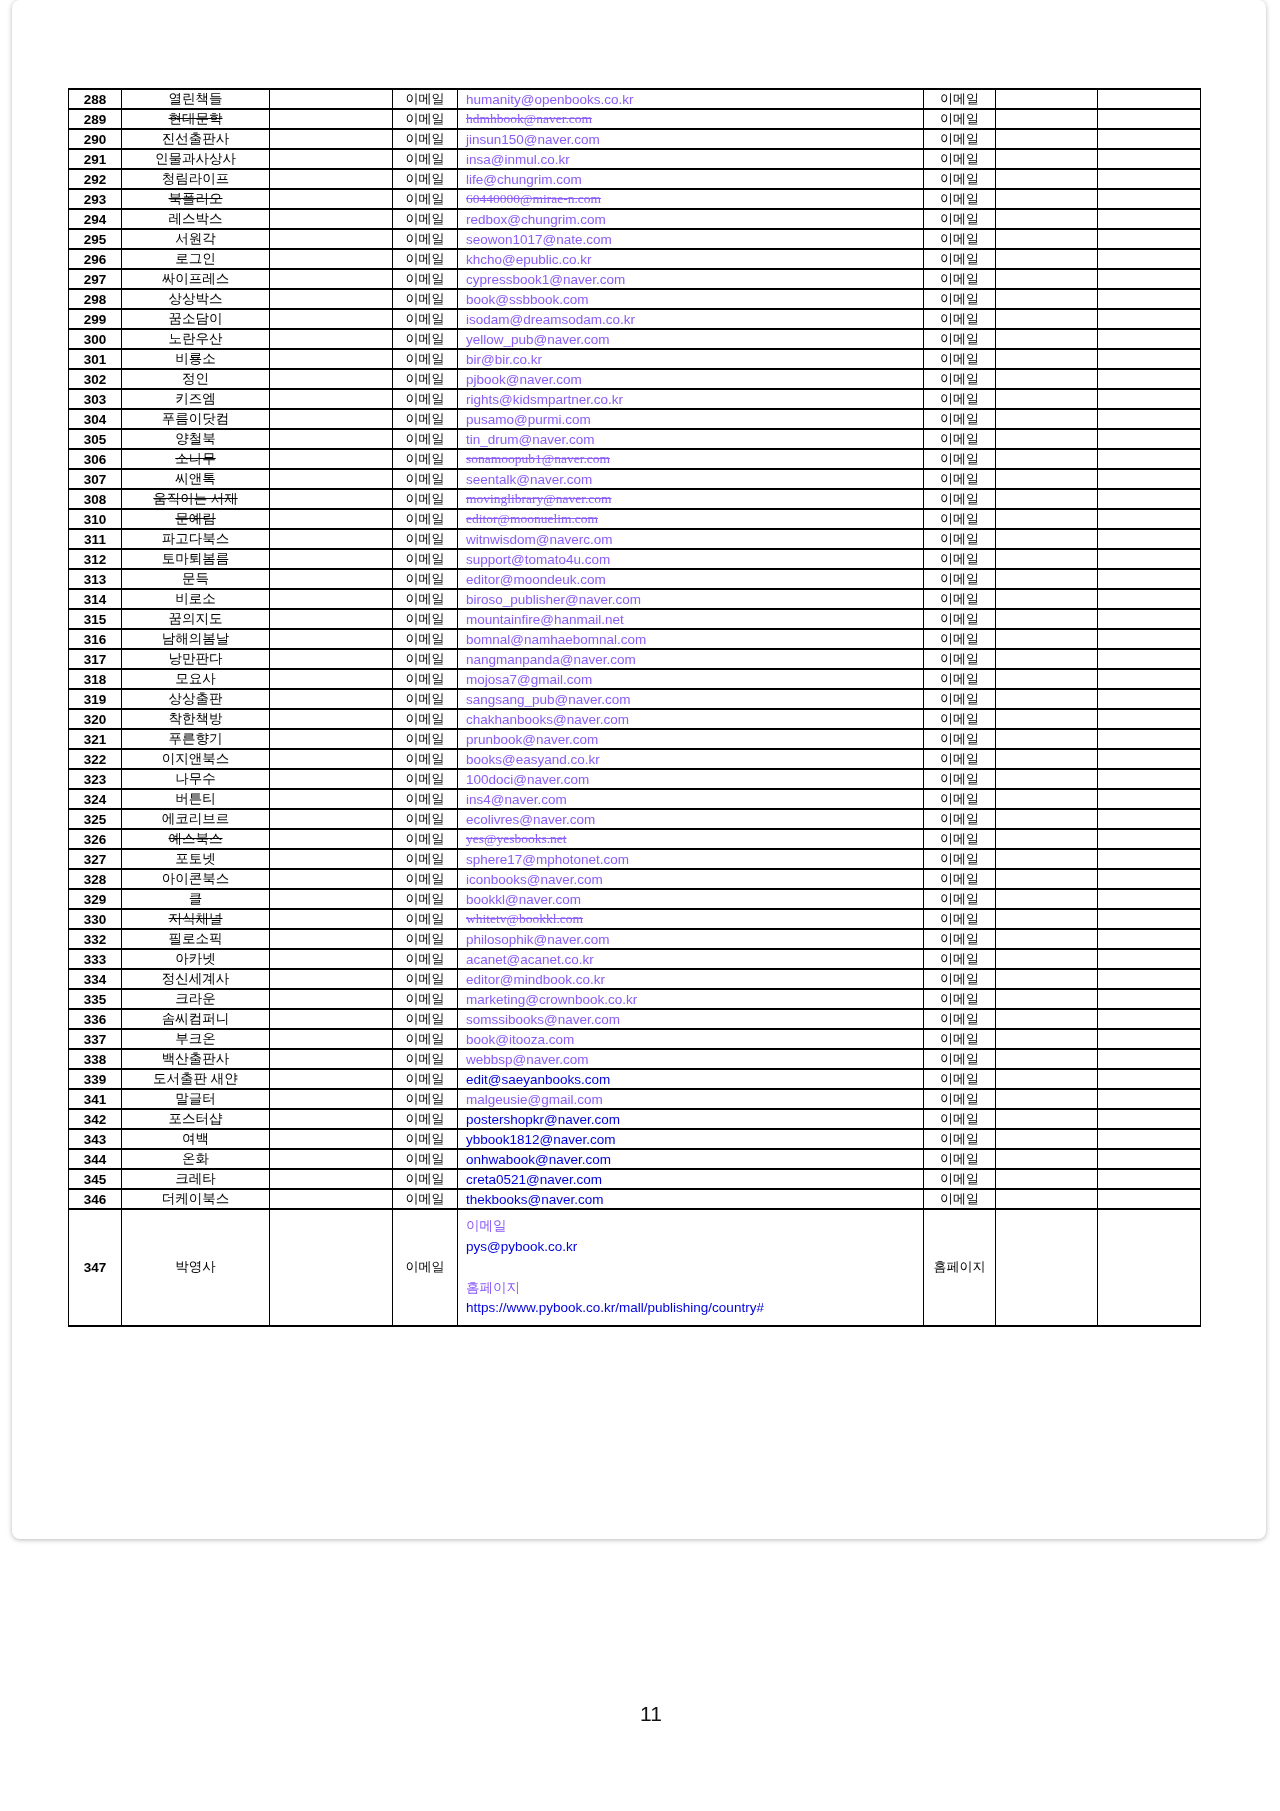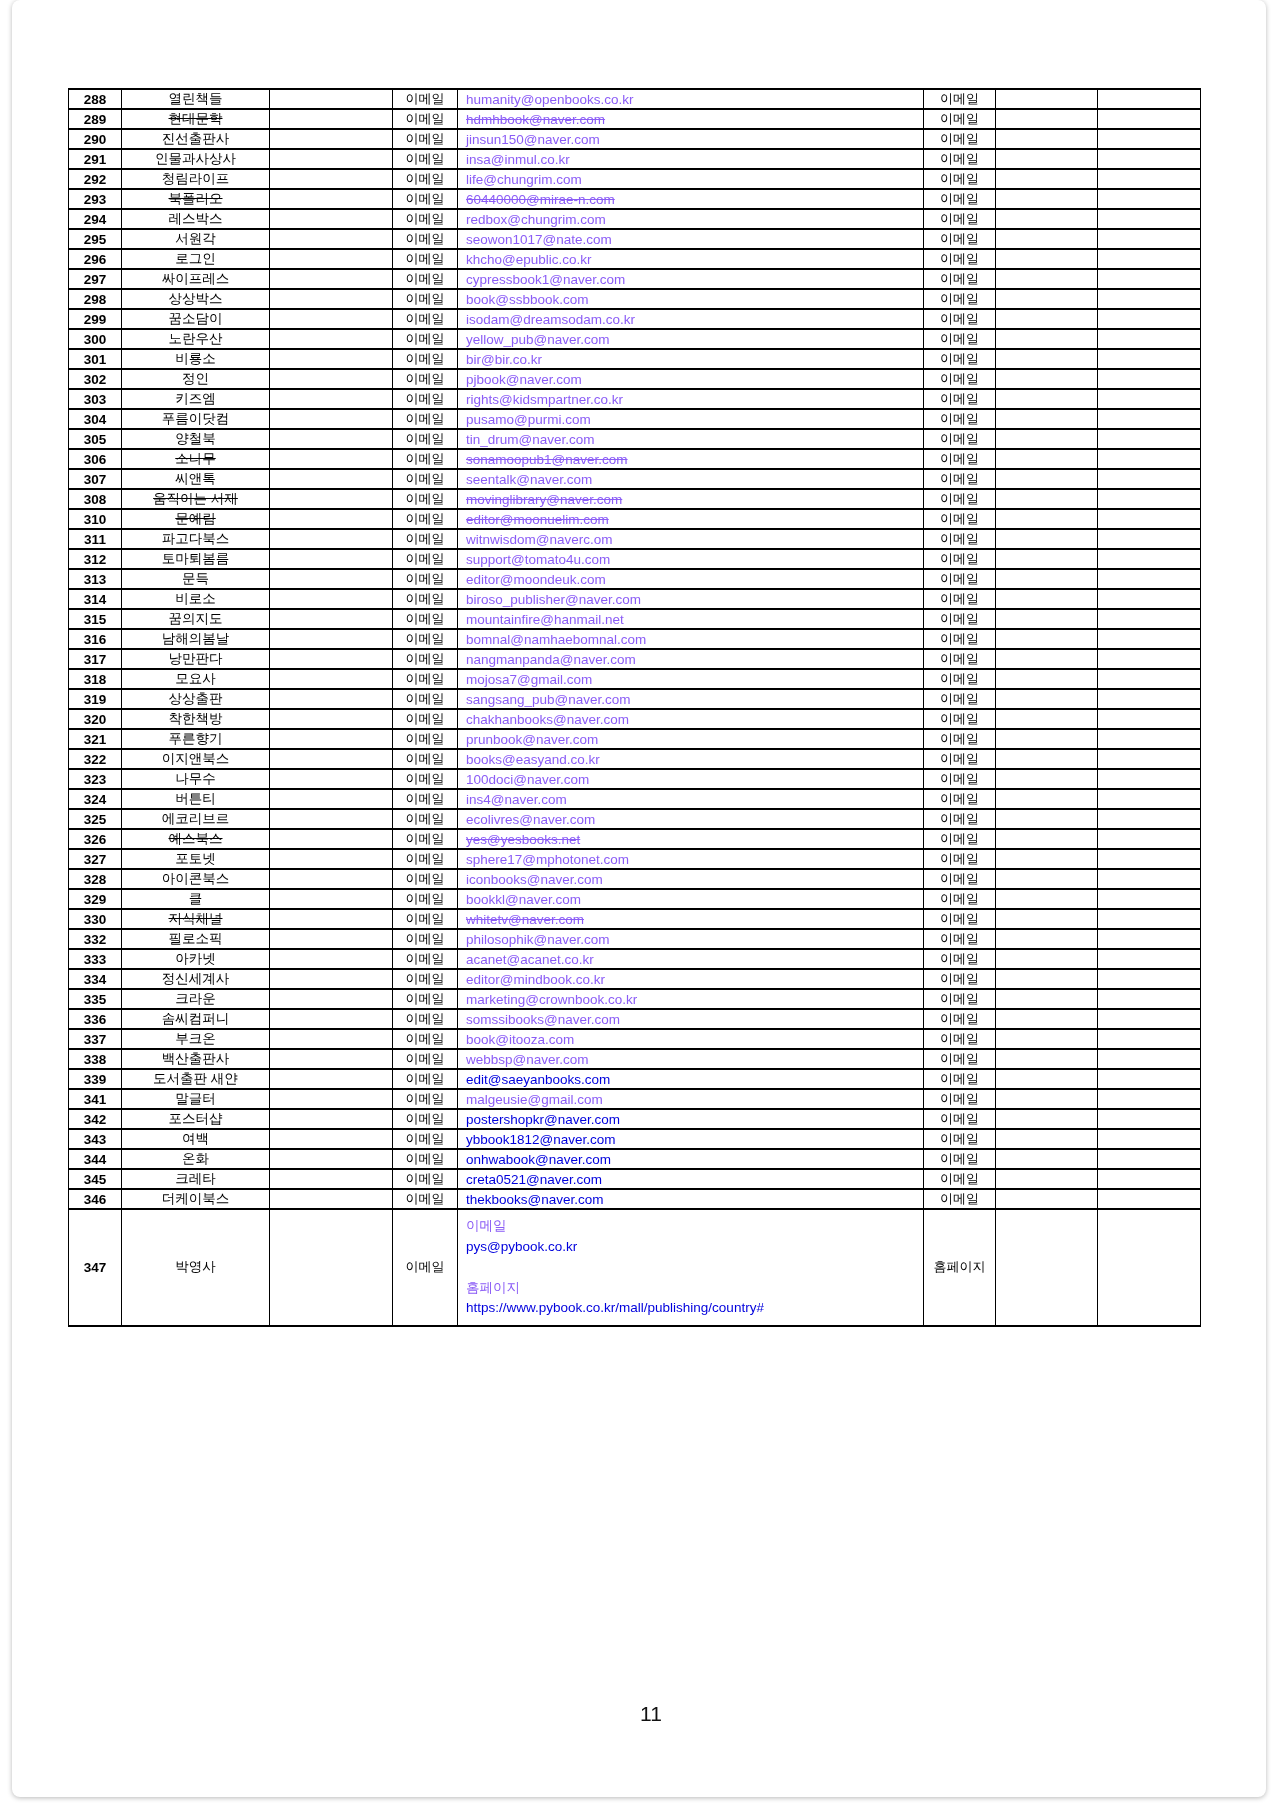--- a/index.html
+++ b/index.html
@@ -1,18 +1,18 @@
 <!DOCTYPE html>
 <html style="--link: #0000dd;"><head>
 <meta charset="utf-8">
 <style>
   * { margin:0; padding:0; box-sizing:border-box; }
   html,body { width:1280px; height:1811px; background:#ffffff; font-family:"Liberation Sans", sans-serif; }
   .page {
-    position:absolute; left:12px; top:0; width:1254px; height:1797px;
+    position:absolute; left:12px; top:0; width:1254px; height:1539px;
     background:#ffffff; border-radius:8px;
     box-shadow:0 1px 5px rgba(0,0,0,.28);
   }
   table.pub-table {
     position:absolute; left:56px; top:88px;
     border-collapse:collapse; table-layout:fixed;
     width:1132px;
     font-size:13.5px; color:#000;
   }
   td {
@@ -23,21 +23,21 @@
     overflow:hidden; white-space:nowrap;
     vertical-align:middle;
   }
   td.c-no    { text-align:center; font-weight:bold; font-size:13.5px; }
   td.c-name  { text-align:center; }
   td.c-label, td.c-label2 { text-align:center; font-size:13px; padding:0 2px; }
   td.c-email { text-align:left; padding-left:8px; }
   tr.tall td { height:104px; }
   tr.tall td.c-email { white-space:normal; vertical-align:middle; padding:6px 8px; }
   tr.tall td.c-email .line { line-height:20.5px; height:20.5px; }
-  .strike { text-decoration:line-through; }
+  .strike { text-decoration:line-through;font-family:Liberation Serif, serif; }
   .link { color:var(--link, #0000dd); }
   .plain { color:#8b5cf6; }
   .page-number {
     position:absolute; left:12px; width:100%; top:1702px;
     text-align:center; font-size:21px; color:#111;
   }
 </style>
 </head>
 <body>
 
@@ -463,21 +463,21 @@
     <td class="c-email"><span class="plain">bookkl@naver.com</span></td>
     <td class="c-label2">이메일</td>
     <td class="c-empty2"></td>
     <td class="c-empty3"></td>
   </tr>
         <tr>
     <td class="c-no">330</td>
     <td class="c-name strike">지식채널</td>
     <td class="c-empty1"></td>
     <td class="c-label">이메일</td>
-    <td class="c-email"><span class="strike plain">whitetv@naver.com</span></td>
+    <td class="c-email"><span class="strike plain">whitetv@bookkl.com</span></td>
     <td class="c-label2">이메일</td>
     <td class="c-empty2"></td>
     <td class="c-empty3"></td>
   </tr>
         <tr>
     <td class="c-no">332</td>
     <td class="c-name">필로소픽</td>
     <td class="c-empty1"></td>
     <td class="c-label">이메일</td>
     <td class="c-email"><span class="plain">philosophik@naver.com</span></td>

